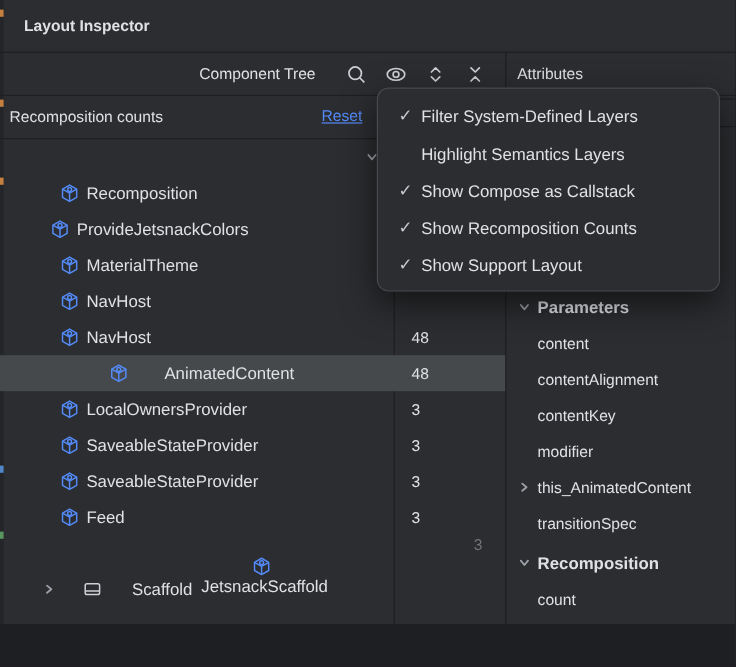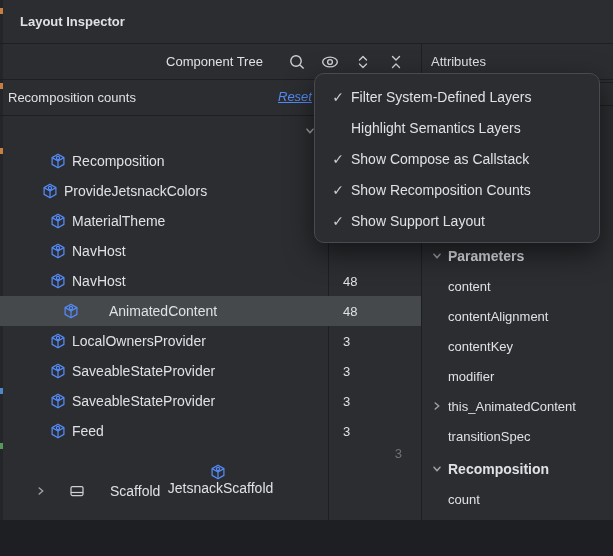--- a/index.html
+++ b/index.html
@@ -17,21 +17,21 @@
   .titlebar .t{margin-left:20px;font-weight:bold;font-size:13px;}
 
   
   .tree-panel{position:absolute;left:0;top:44px;width:421px;bottom:0;border-right:1px solid #1e1f22;}
   .panel-head{position:relative;height:35px;border-bottom:1px solid #1e1f22;display:flex;align-items:center;justify-content:center;}
   .panel-head .t{margin-left:8px;}
   .toolbar{position:absolute;right:15px;top:0;height:100%;display:flex;align-items:center;gap:13px;}
   .tb-icon{width:20px;height:20px;display:flex;align-items:center;justify-content:center;cursor:pointer;}
   .recomp-head{position:relative;height:35px;border-bottom:1px solid #1e1f22;display:flex;align-items:center;}
   .recomp-head .t{margin-left:8px;}
-  .reset{position:absolute;left:278px;top:9px;color:#548af7;text-decoration:underline;cursor:pointer;font-style:italic;}
+  .reset{position:absolute;left:268px;top:9px;color:#548af7;text-decoration:underline;cursor:pointer;}
 
   .count-divider{position:absolute;left:328px;top:36px;bottom:0;width:1px;background:#1e1f22;}
 
   .tree{position:absolute;left:0;top:72px;right:0;bottom:0;}
   .tree-row{position:relative;height:30px;display:flex;align-items:center;}
   .tree-row.selected::before{content:"";position:absolute;left:0;right:0;top:0;bottom:0;background:#46494c;}
   .tree-row > *{position:relative;}
   .chev-slot{width:18px;height:18px;flex:0 0 18px;display:flex;align-items:center;justify-content:center;}
   .node-icon{width:16px;height:16px;flex:0 0 16px;margin-right:6px;display:flex;align-items:center;justify-content:center;}
   .tree-label{font-size:14px;white-space:nowrap;}
@@ -186,21 +186,21 @@
             <svg width="16" height="16" viewBox="0 0 16 16" fill="none" stroke="#548af7" stroke-width="1.25" stroke-linejoin="round">
               <path d="M8 1.2 L13.9 4.6 L13.9 11.4 L8 14.8 L2.1 11.4 L2.1 4.6 Z"></path>
               <path d="M2.1 4.6 L8 8 L13.9 4.6"></path>
               <path d="M8 8 L8 14.8"></path>
               <circle cx="8" cy="4.9" r="1.6"></circle>
             </svg>
           </span>
           <span class="tree-label">NavHost</span>
           <span class="count">48</span>
         </div>
-        <div class="tree-row selected" style="padding-left: 21px; gap: 24px;">
+        <div class="tree-row selected" style="padding-left: 49px; gap: 24px;">
           <span class="chev-slot"></span>
           <span class="node-icon">
             <svg width="16" height="16" viewBox="0 0 16 16" fill="none" stroke="#548af7" stroke-width="1.25" stroke-linejoin="round">
               <path d="M8 1.2 L13.9 4.6 L13.9 11.4 L8 14.8 L2.1 11.4 L2.1 4.6 Z"></path>
               <path d="M2.1 4.6 L8 8 L13.9 4.6"></path>
               <path d="M8 8 L8 14.8"></path>
               <circle cx="8" cy="4.9" r="1.6"></circle>
             </svg>
           </span>
           <span class="tree-label">AnimatedContent</span>

